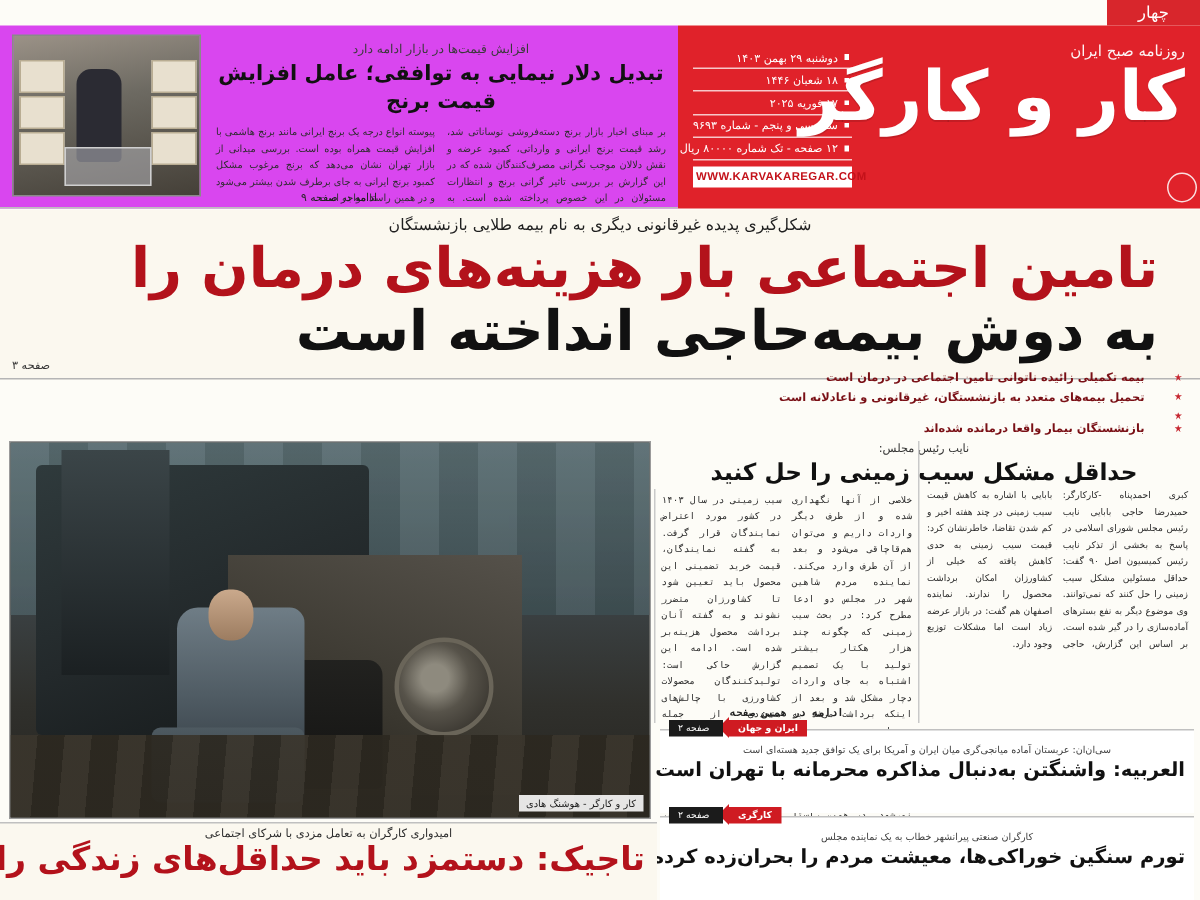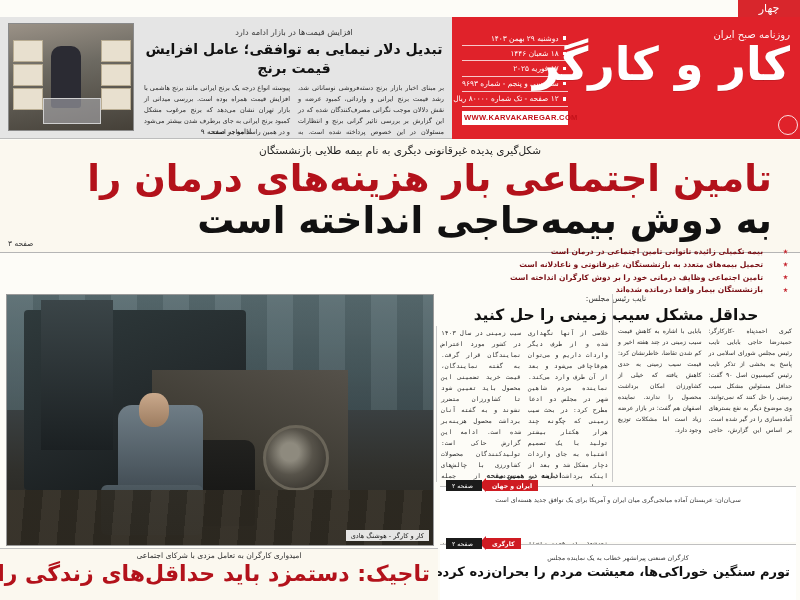--- a/index.html
+++ b/index.html
@@ -83,21 +83,21 @@
   .seal {
     position: absolute; right: 2px; bottom: 4px;
     width: 20px; height: 20px; border-radius: 50%;
     border: 1.4px solid #fff; opacity: .85;
   }
 
   
   .topstory {
     position: absolute; top: 17px; left: 0;
     width: 452px; height: 122px;
-    background: #e5e5e5;
+    background: #d946ef;
     border-bottom: 1px solid #bdbdbd;
     padding: 6px 8px 0 8px;
   }
   .ts-photo {
     position: absolute; top: 6px; left: 8px;
     width: 126px; height: 108px;
     background: linear-gradient(170deg,#9b9287 0%,#6d6a62 40%,#454038 100%);
     overflow: hidden;
     border: 1px solid #8a8a8a;
   }
@@ -455,21 +455,20 @@
       <div class="bullet">
         <span class="bdot"></span>
         <span>بیمه تکمیلی زائیده ناتوانی تامین اجتماعی در درمان است</span>
       </div>
       <div class="bullet">
         <span class="bdot"></span>
         <span>تحمیل بیمه‌های متعدد به بازنشستگان، غیرقانونی و ناعادلانه است</span>
       </div>
       <div class="bullet">
         <span class="bdot"></span>
-        <span>تامین اجتماعی وظایف درمانی خود را بر دوش کارگران انداخته است</span>
       </div>
       <div class="bullet">
         <span class="bdot"></span>
         <span>بازنشستگان بیمار واقعا درمانده شده‌اند</span>
       </div>
     </div>
     <div class="page-ref">صفحه ۳</div>
   </div>
 
   <div class="bigphoto">
@@ -511,20 +510,21 @@
 
   <div class="vline"></div>
 
   <div class="news-item news-1">
     <div class="badge-row">
       <div class="badge-cat">ایران و جهان</div>
       <div class="badge-arrow"></div>
       <div class="badge-page">صفحه ۲</div>
     </div>
     <div class="ni-kicker">سی‌ان‌ان: عربستان آماده میانجی‌گری میان ایران و آمریکا برای یک توافق جدید هسته‌ای است</div>
+    <div class="ni-head">العربیه: واشنگتن به‌دنبال مذاکره محرمانه با تهران است</div>
   </div>
 
   <div class="news-item news-2">
     <div class="badge-row">
       <div class="badge-cat">کارگری</div>
       <div class="badge-arrow"></div>
       <div class="badge-page">صفحه ۲</div>
     </div>
     <div class="ni-kicker">کارگران صنعتی پیرانشهر خطاب به یک نماینده مجلس</div>
     <div class="ni-head">تورم سنگین خوراکی‌ها، معیشت مردم را بحران‌زده کرده است</div>

